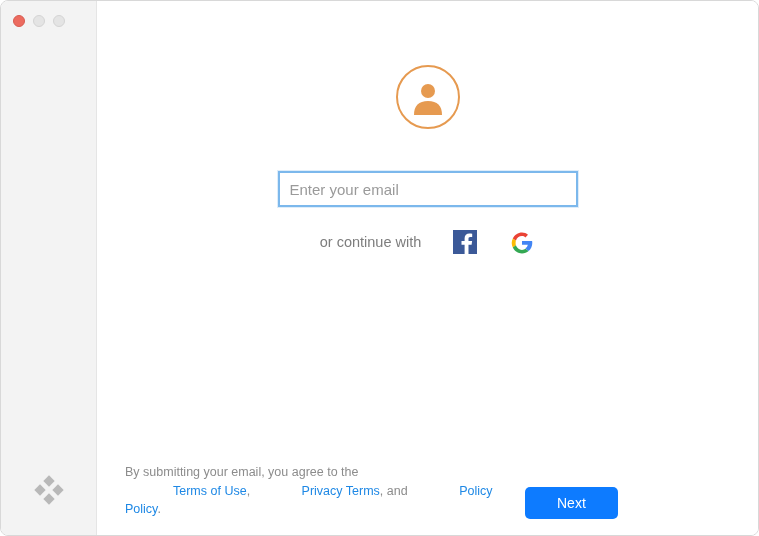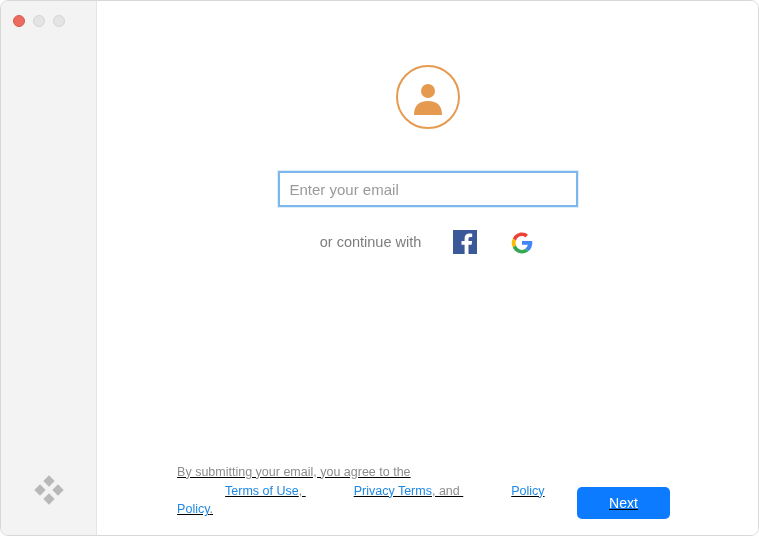--- a/index.html
+++ b/index.html
@@ -116,22 +116,21 @@
       justify-content: center;
       cursor: pointer;
     }
     .footer {
       position: absolute;
       bottom: 16px;
       left: 28px;
       right: 36px;
       display: flex;
       align-items: flex-end;
-      justify-content: center;
-      text-decoration: underline;
+      justify-content: flex-start;
     }
     .legal {
       font-size: 12.5px;
       color: #8c8c8c;
       line-height: 1.5;
       max-width: 400px;
     }
     .legal a {
       color: #1e88e5;
       text-decoration: none;

